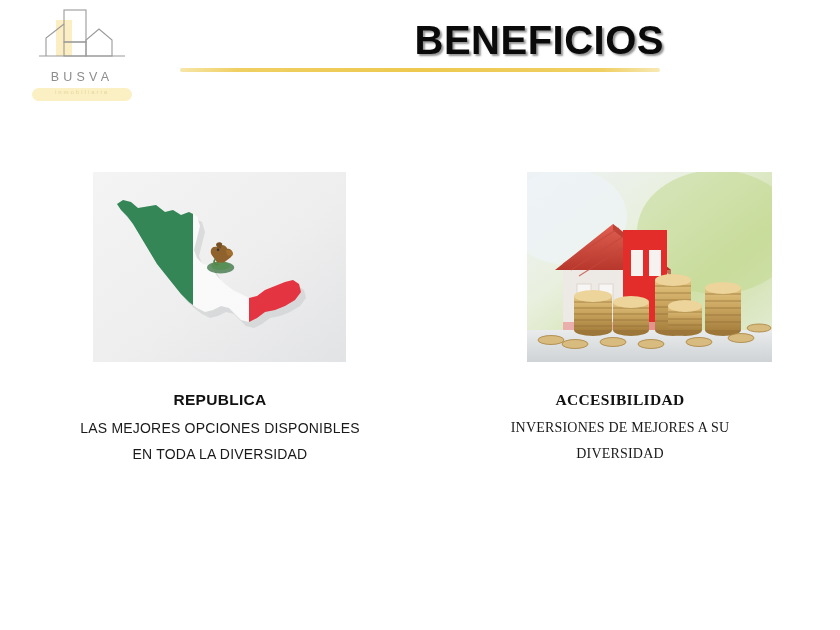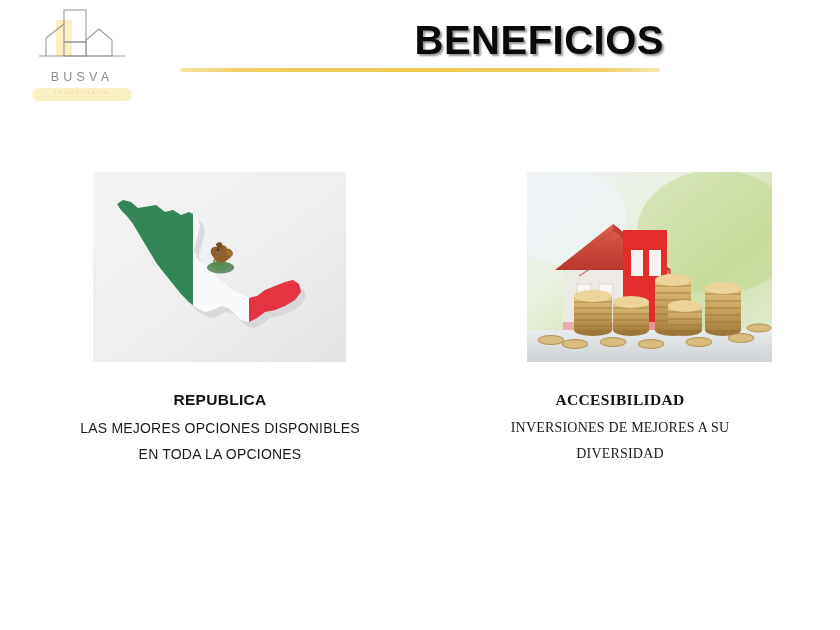--- a/index.html
+++ b/index.html
@@ -334,21 +334,21 @@
           </g>
         </g>
       </svg>
     </div>
   </div>
 
   <div class="caption left">
     <div class="caption-title">REPUBLICA</div>
     <div class="caption-body">
       <div>LAS MEJORES OPCIONES DISPONIBLES</div>
-      <div>EN TODA LA OPCIONES</div>
+      <div>EN TODA LA DIVERSIDAD</div>
     </div>
   </div>
 
   <div class="caption right">
     <div class="caption-title">ACCESIBILIDAD</div>
     <div class="caption-body">
       <div>INVERSIONES DE MEJORES A SU</div>
       <div>DIVERSIDAD</div>
     </div>
   </div>

